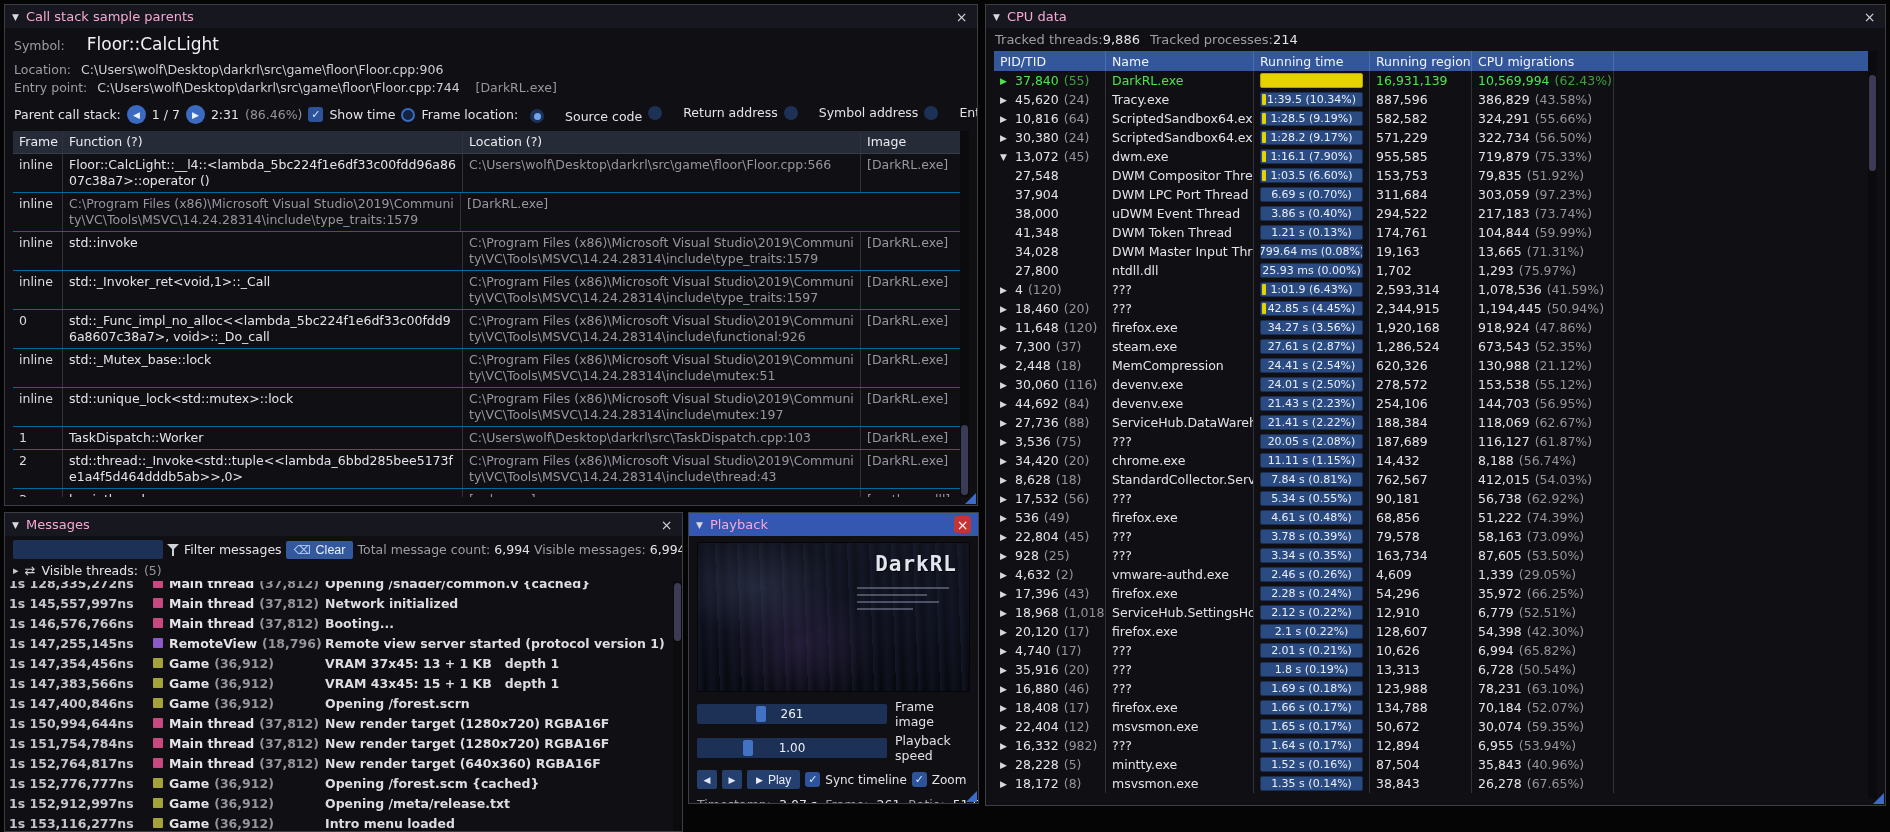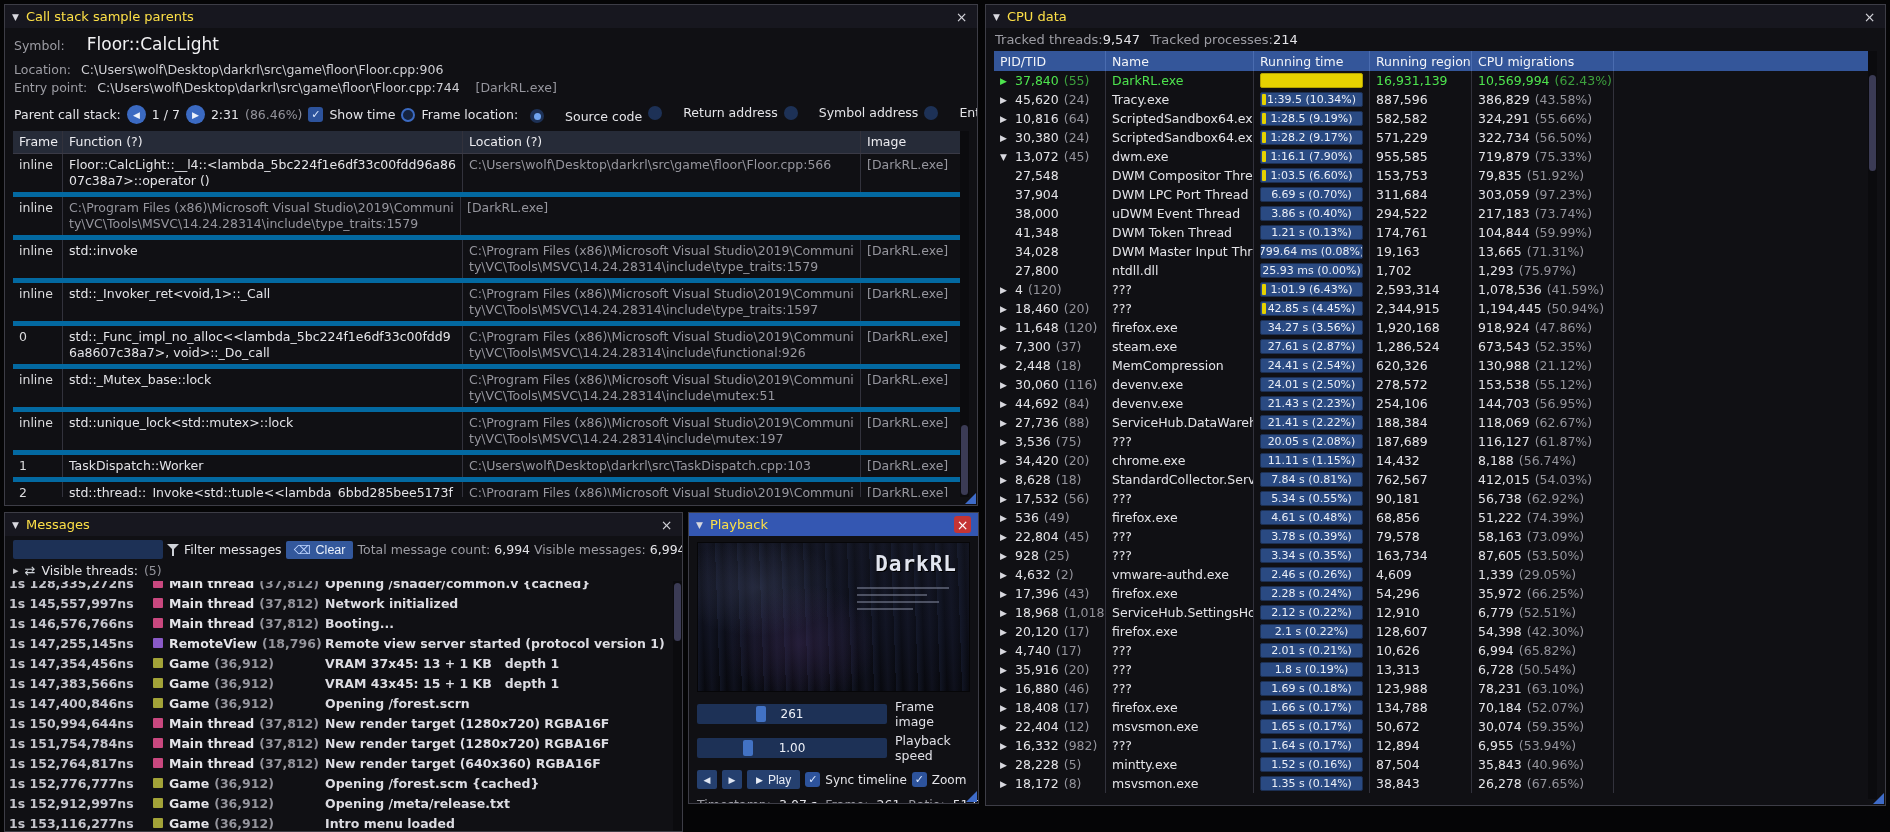--- a/index.html
+++ b/index.html
@@ -4,21 +4,21 @@
 <style>
   * { margin:0; padding:0; box-sizing:border-box; }
   html,body { background:#050506; }
   body { width:1890px; height:832px; overflow:hidden; font-family:"DejaVu Sans","Liberation Sans",sans-serif; color:#e4e4e8; position:relative; }
   .app { position:relative; width:1890px; height:832px; overflow:hidden; }
 
   .panel { position:absolute; background:#101014; border:1px solid #3d3d46; display:flex; flex-direction:column; overflow:hidden; }
   .titlebar { height:23px; background:#17171f; display:flex; align-items:center; gap:7px; padding:0 7px; flex:none; }
   .titlebar.active { background:#3457b2; }
   .collapse-arrow { font-size:9px; color:#d8d8de; }
-  .title-text { font-size:13px; color:#fde047; }
+  .title-text { font-size:13px; color:#f9a8d4; }
   .close-btn { margin-left:auto; width:17px; height:17px; display:flex; align-items:center; justify-content:center; color:#d4d4da; font-size:14px; line-height:1; cursor:pointer; }
   .close-btn.red { background:#c53434; border-radius:3px; color:#fff; }
   .grip { position:absolute; right:1px; bottom:1px; width:0; height:0; border-left:11px solid transparent; border-bottom:11px solid #3e6bc8; }
 
   .dim { color:#94949c; }
   .lbl { color:#9d9da4; }
 
   
   #callstack-panel { left:4px; top:4px; width:974px; height:502px; }
   .cs-info { padding:6px 9px 4px; flex:none; }
@@ -31,21 +31,21 @@
   .nav-btn { width:19px; height:19px; border:none; border-radius:50%; background:#3b6ac2; color:#eef2fa; font-size:9px; display:inline-flex; align-items:center; justify-content:center; cursor:pointer; flex:none; }
   .cb { width:15px; height:15px; border-radius:3px; background:#1d3156; display:inline-flex; align-items:center; justify-content:center; flex:none; cursor:pointer; }
   .cb.on { background:#2d539c; }
   .cb.on::after { content:"✓"; font-size:11px; font-weight:bold; color:#dce9ff; }
   .radio { width:14px; height:14px; border-radius:50%; background:#1d3156; display:inline-flex; align-items:center; justify-content:center; flex:none; cursor:pointer; }
   .radio.on::after { content:""; width:7px; height:7px; border-radius:50%; background:#70a4f0; }
   .radio-item { display:inline-flex; align-items:center; gap:21px; margin-left:6px; }
   .fl-icon { width:14px; height:14px; border-radius:50%; background:#15233f; border:2px solid #3b6ac2; flex:none; }
 
   .cs-table { flex:1; margin:0 8px 8px; position:relative; overflow:hidden; padding-right:9px; }
-  .cs-row { display:flex; border-bottom:5px solid #0369a1; align-items:stretch; }
+  .cs-row { display:flex; border-bottom:1px solid #0369a1; align-items:stretch; }
   .cs-row.head { background:#262b38; border-bottom:1px solid #3a3a46; }
   .cs-cell { padding:3px 6px; font-size:12.5px; line-height:1.28; border-right:1px solid #32323c; overflow:hidden; }
   .cs-cell.c0 { width:50px; flex:none; color:#dcdcde; }
   .cs-cell.c1 { width:400px; flex:none; color:#e4e4e8; word-break:break-all; }
   .cs-cell.c2 { width:398px; flex:none; color:#96969e; word-break:break-all; }
   .cs-cell.c3 { flex:1; color:#96969e; border-right:none; }
   .cs-row.head .cs-cell { color:#ececf0; }
 
   .vscroll { position:absolute; top:0; bottom:0; right:0; width:9px; background:#0b0b0e; }
   .vscroll .thumb { position:absolute; left:1px; right:1px; border-radius:4px; background:#3b3b55; cursor:pointer; }
@@ -240,21 +240,21 @@
   </section>
 
   <section class="panel" id="cpu-panel">
     <header class="titlebar">
       <span class="collapse-arrow">▼</span>
       <span class="title-text">CPU data</span>
       <span class="close-btn">×</span>
     </header>
     <div class="cpu-stats" id="cpu-stats">
         <span class="lbl">Tracked threads:</span>
-        <span style="margin-right: 10px;">9,547</span>
+        <span style="margin-right: 10px;">9,886</span>
         <span class="lbl">Tracked processes:</span>
         <span style="margin-right: 10px;">214</span>
       </div>
     <div class="cpu-table">
       <div class="cpu-row head" id="cpu-head">
           <div class="cpu-cell k0">PID/TID</div>
           <div class="cpu-cell k1">Name</div>
           <div class="cpu-cell k2">Running time</div>
           <div class="cpu-cell k3">Running regions</div>
           <div class="cpu-cell k4">CPU migrations</div>

